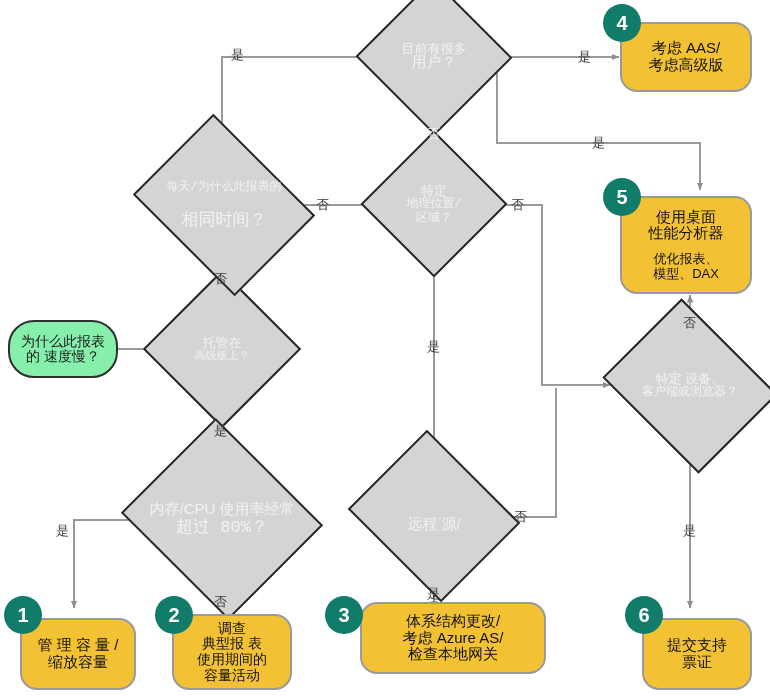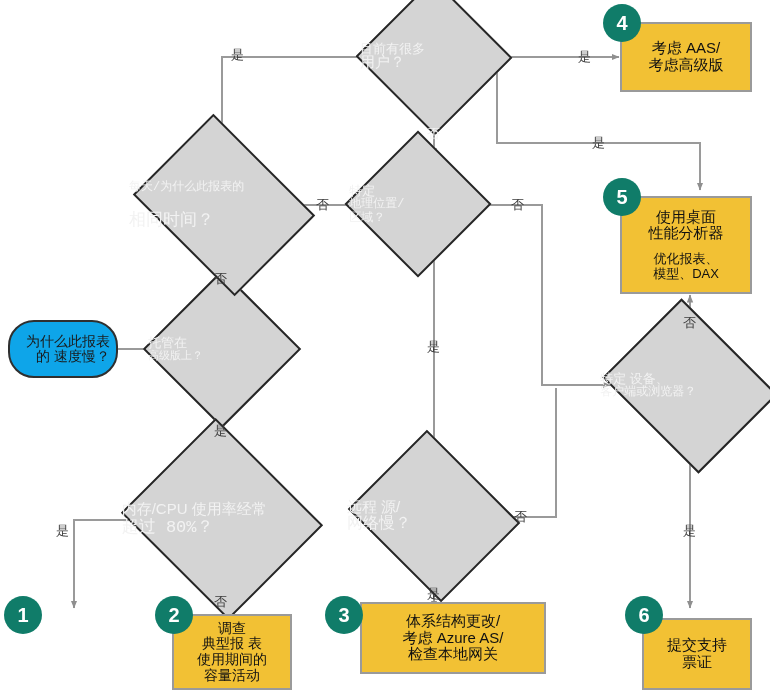--- a/index.html
+++ b/index.html
@@ -23,48 +23,49 @@
   }
 
   
   .node {
     position: absolute;
     display: flex;
     align-items: center;
     justify-content: center;
     text-align: center;
     line-height: 1.08;
+    border-radius: 17px;
   }
 
   
   .terminator {
-    background: #0ea5e9;
+    background: #86efac;
     border: 2px solid #2f2f2f;
     border-radius: 26px;
     color: #1a1a1a;
     font-size: 14px;
     padding: 2px 6px;
-    text-align: right;
   }
 
   
   .diamond-wrap { position: absolute; }
   .diamond-shape {
     position: absolute;
     left: 0; top: 0;
     width: 100%; height: 100%;
     background: #d4d4d4;
     border: 2px solid #262626;
     transform: rotate(45deg);
   }
   .diamond-label {
     position: absolute;
     left: 50%; top: 50%;
     transform: translate(-50%, -50%);
     width: 132%;
+    text-align: center;
     color: #f2f2f2;
     font-size: 15px;
     line-height: 1.12;
     white-space: pre-line;
     pointer-events: none;
   }
   .diamond-label .sub {
     font-size: 11px;
     display: block;
     font-family: Liberation Mono, monospace;
@@ -215,46 +216,49 @@
   </div>
 
   <div class="diamond-wrap" style="left:378px; top:2px; width:112px; height:110px;">
     <div class="diamond-shape"></div>
     <div class="diamond-label small">
       <span>目前有很多</span>
       <span class="sub" style="font-size:15px;">用户？</span>
     </div>
   </div>
 
-  <div class="diamond-wrap" style="left:366px; top:152px; width:104px; height:104px;">
+  <div class="diamond-wrap" style="left:382px; top:152px; width:104px; height:104px;">
     <div class="diamond-shape"></div>
     <div class="diamond-label small">
       <span>特定</span>
       <span class="sub" style="font-size:12px;">地理位置/
 区域？</span>
     </div>
   </div>
 
   <div class="diamond-wrap" style="left:368px; top:460px; width:132px; height:112px;">
     <div class="diamond-shape"></div>
     <div class="diamond-label">
       <span>远程 源/</span>
-      <span class="sub" style="font-size:16px;">网络慢？</span>
     </div>
   </div>
 
   <div class="diamond-wrap" style="left:622px; top:330px; width:136px; height:112px;">
     <div class="diamond-shape"></div>
     <div class="diamond-label small">
       <span>特定 设备、</span>
       <span class="sub" style="font-size:12px;">客户端或浏览器？</span>
     </div>
   </div>
 
   <div class="badge" style="left:4px; top:596px;">1</div>
+  <div class="node action" style="left:20px; top:618px; width:116px; height:72px;">
+    <span>管 理 容 量 /
+缩放容量</span>
+  </div>
 
   <div class="badge" style="left:155px; top:596px;">2</div>
   <div class="node action" style="left:172px; top:614px; width:120px; height:76px; font-size:14px;">
     <span>调查
 典型报 表
 使用期间的
 容量活动</span>
   </div>
 
   <div class="badge" style="left:325px; top:596px;">3</div>

